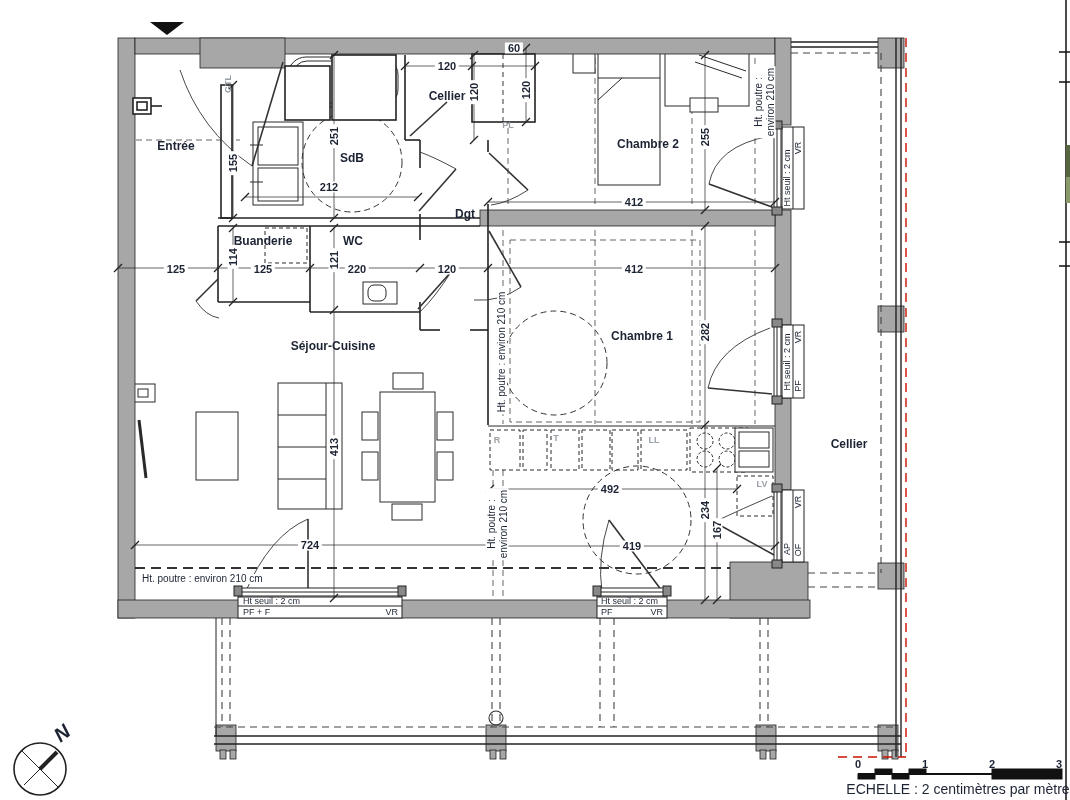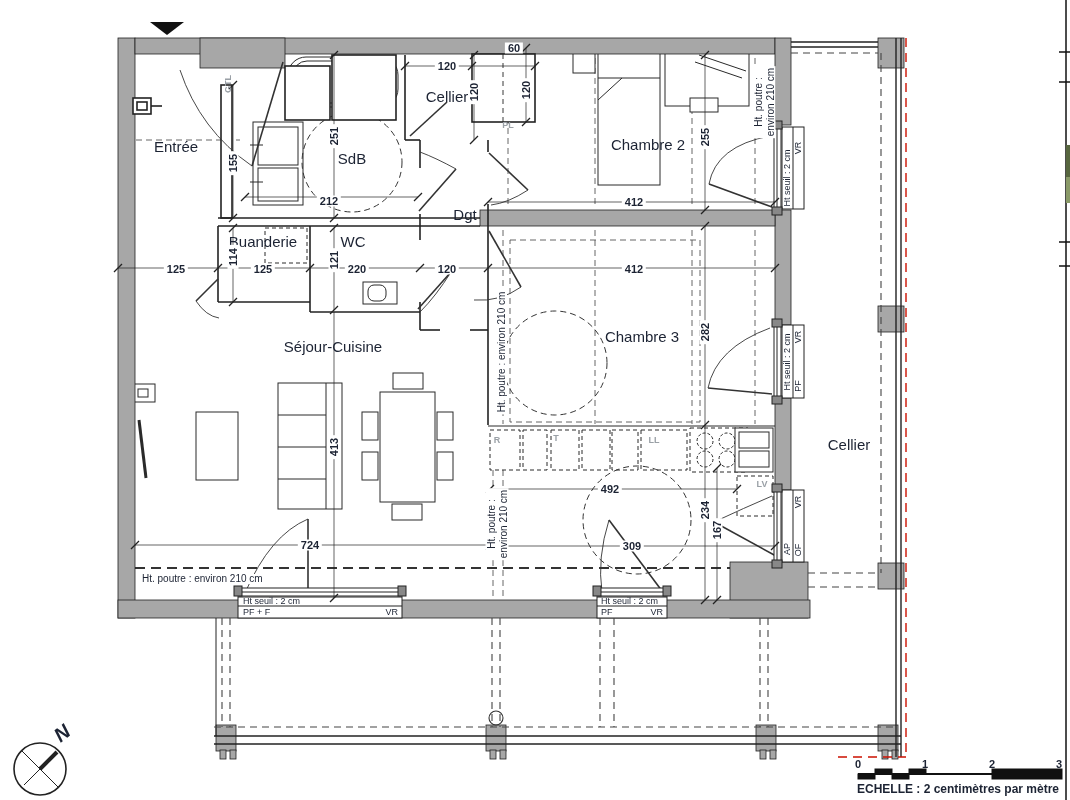--- a/index.html
+++ b/index.html
@@ -1,27 +1,27 @@
 <!DOCTYPE html>
 <html><head>
 <meta charset="utf-8">
 <style>
   html,body{margin:0;padding:0;background:#fff}
   .canvas{position:relative;width:1070px;height:800px;background:#fff;
           font-family:"Liberation Sans",sans-serif;overflow:hidden}
   .canvas > svg{position:absolute;left:0;top:0}
   .lbl{position:absolute;transform:translate(-50%,-50%);white-space:nowrap;
        color:#1c2333;line-height:1}
-  .room{font-size:15px;font-weight:400}
+  .room{font-size:12px;font-weight:700}
   .dim{font-size:11px;font-weight:700;background:#fff;padding:0 3px}
   .note{font-size:10px;font-weight:400;background:#fff;padding:0 2px}
   .g{font-size:9px;color:#9aa0a6;font-weight:700}
   .w{font-size:9px;font-weight:400}
   .tick{font-size:11px;font-weight:700}
-  .cap{font-size:12px;font-weight:700}
+  .cap{font-size:14px;font-weight:400}
   .v{transform:translate(-50%,-50%) rotate(-90deg)}
   .la{transform:translate(0,-50%)}
   .ra{transform:translate(-100%,-50%)}
   .two{text-align:center;line-height:1.15}
   .two span{display:block}
   .north{font-size:20px;font-weight:700;font-style:italic;
          transform:translate(-50%,-50%) rotate(-38deg)}
 </style>
 </head>
 <body>
@@ -348,36 +348,36 @@
 
 <div>
 
   <div class="lbl room" style="left:176px;top:146px">Entrée</div>
   <div class="lbl room" style="left:352px;top:158px">SdB</div>
   <div class="lbl room" style="left:447px;top:96px">Cellier</div>
   <div class="lbl room" style="left:648px;top:144px">Chambre 2</div>
   <div class="lbl room" style="left:263px;top:241px">Buanderie</div>
   <div class="lbl room" style="left:353px;top:241px">WC</div>
   <div class="lbl room" style="left:465px;top:214px">Dgt</div>
-  <div class="lbl room" style="left:642px;top:336px">Chambre 3</div>
+  <div class="lbl room" style="left:642px;top:336px">Chambre 1</div>
   <div class="lbl room" style="left:333px;top:346px">Séjour-Cuisine</div>
   <div class="lbl room" style="left:849px;top:444px">Cellier</div>
 
   <div class="lbl dim" style="left:447px;top:66px">120</div>
   <div class="lbl dim" style="left:514px;top:48px">60</div>
   <div class="lbl dim" style="left:634px;top:202px">412</div>
   <div class="lbl dim" style="left:634px;top:269px">412</div>
   <div class="lbl dim" style="left:176px;top:269px">125</div>
   <div class="lbl dim" style="left:263px;top:269px">125</div>
   <div class="lbl dim" style="left:357px;top:269px">220</div>
   <div class="lbl dim" style="left:447px;top:269px">120</div>
-  <div class="lbl dim" style="left:329px;top:201px">212</div>
+  <div class="lbl dim" style="left:329px;top:187px">212</div>
   <div class="lbl dim" style="left:310px;top:545px">724</div>
   <div class="lbl dim" style="left:610px;top:489px">492</div>
-  <div class="lbl dim" style="left:632px;top:546px">309</div>
+  <div class="lbl dim" style="left:632px;top:546px">419</div>
 
   <div class="lbl dim v" style="left:474px;top:92px">120</div>
   <div class="lbl dim v" style="left:526px;top:90px">120</div>
   <div class="lbl dim v" style="left:705px;top:137px">255</div>
   <div class="lbl dim v" style="left:334px;top:136px">251</div>
   <div class="lbl dim v" style="left:233px;top:163px">155</div>
   <div class="lbl dim v" style="left:233px;top:257px">114</div>
   <div class="lbl dim v" style="left:334px;top:260px">121</div>
   <div class="lbl dim v" style="left:705px;top:332px">282</div>
   <div class="lbl dim v" style="left:334px;top:447px">413</div>

